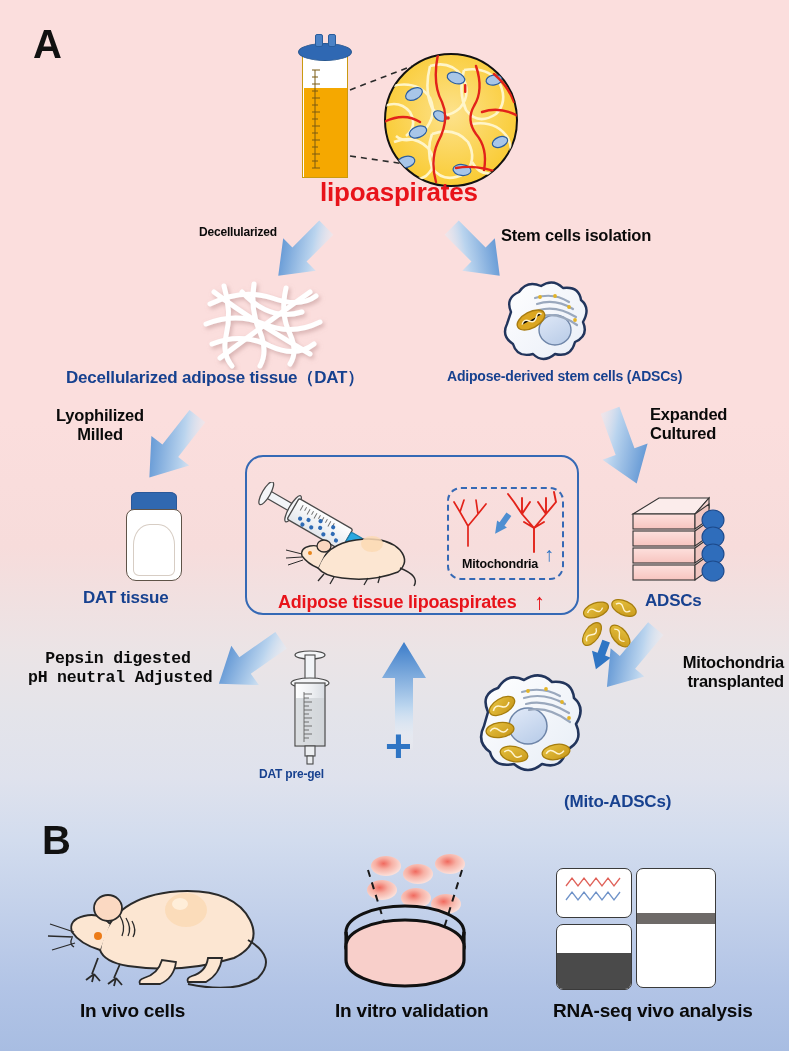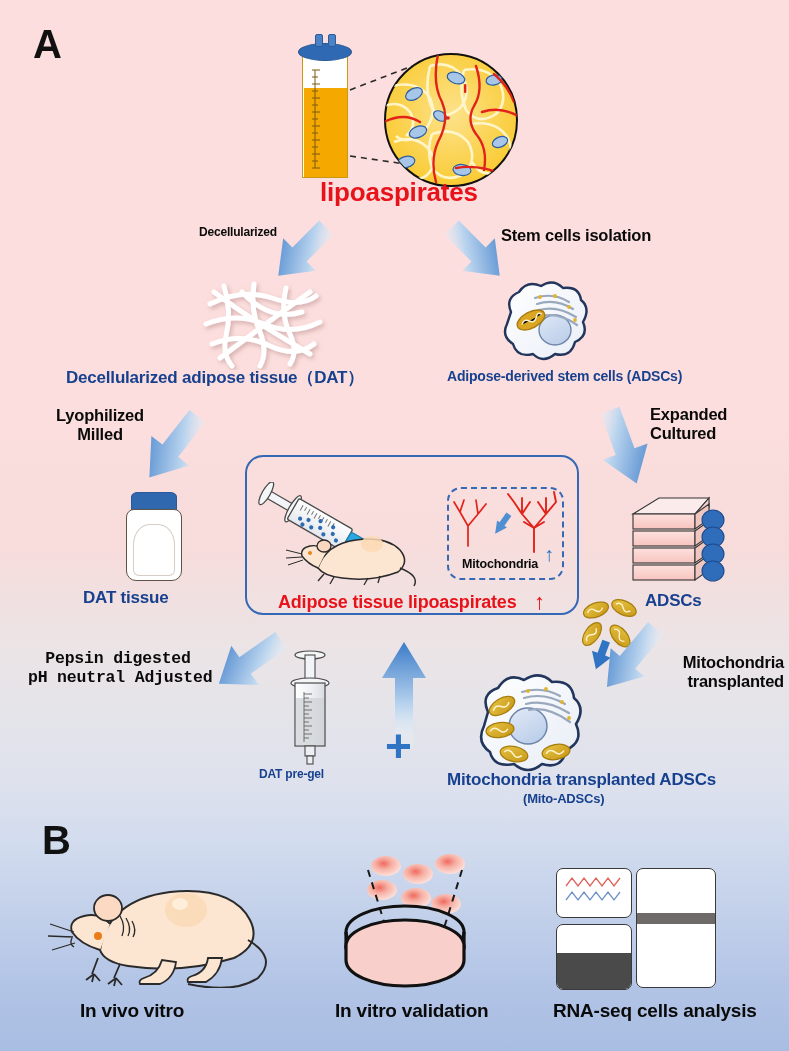--- a/index.html
+++ b/index.html
@@ -651,22 +651,21 @@
       <g transform="rotate(12 48 86)">
         <ellipse cx="48" cy="86" rx="14" ry="7.5" fill="url(#mg2)" stroke="#a67d0d" stroke-width="1.3"></ellipse>
         <path d="M38 86 q4.5 -5 9 0 q4.5 5 9 0" fill="none" stroke="#fff4d0" stroke-width="1.5"></path>
       </g>
       <g transform="rotate(-10 90 84)">
         <ellipse cx="90" cy="84" rx="14" ry="7.5" fill="url(#mg2)" stroke="#a67d0d" stroke-width="1.3"></ellipse>
         <path d="M80 84 q4.5 -5 9 0 q4.5 5 9 0" fill="none" stroke="#fff4d0" stroke-width="1.5"></path>
       </g>
     </g>
   </svg>
-  <div class="lbl lbl-blue" style="left:447px; top:770px; font-size:17px;">Mitochondria transplanted ADSCs</div>
-  <div class="lbl lbl-blue" style="left:523px; top:792px; font-size:13px;">(Mito-ADSCs)</div>
+  <div class="lbl lbl-blue" style="left:564px; top:792px; font-size:17px;">(Mito-ADSCs)</div>
 
   <div class="panel-letter" style="left:42px; top:818px;">B</div>
 
   <svg class="abs" style="left:42px; top:858px;" width="230" height="130" viewBox="0 0 230 130">
     <g>
 
       <path d="M58 92 Q66 42 128 34 Q190 28 208 62 Q220 86 192 100 Q140 116 86 108 Q62 104 58 92 Z" fill="#fce6d2" stroke="#2a2a2a" stroke-width="2"></path>
 
       <path d="M58 92 Q38 86 30 74 Q26 62 42 58 Q58 54 68 66" fill="#fce6d2" stroke="#2a2a2a" stroke-width="1.9"></path>
 
@@ -697,21 +696,21 @@
       </g>
 
       <g fill="#fce6d2" stroke="#2a2a2a" stroke-width="1.8">
         <path d="M120 102 Q116 116 102 120 Q96 122 98 126 L118 126 Q132 120 134 104 Z"></path>
         <path d="M166 100 Q164 114 150 118 Q144 120 146 124 L164 124 Q178 116 180 100 Z"></path>
       </g>
 
       <path d="M206 82 Q236 100 216 120 Q192 136 146 126" fill="none" stroke="#2a2a2a" stroke-width="2"></path>
     </g>
   </svg>
-  <div class="lbl lbl-black" style="left:80px; top:1000px; font-size:19px;">In vivo vitro</div>
+  <div class="lbl lbl-black" style="left:80px; top:1000px; font-size:19px;">In vivo cells</div>
 
   <svg class="abs" style="left:320px; top:848px;" width="170" height="140" viewBox="0 0 170 140">
     <defs>
       <radialGradient id="cg" cx="42%" cy="38%" r="62%">
         <stop offset="0%" stop-color="#f06a5f"></stop>
         <stop offset="45%" stop-color="#f7b0a4"></stop>
         <stop offset="100%" stop-color="#fbe0da"></stop>
       </radialGradient>
     </defs>
 
@@ -745,15 +744,15 @@
     <div class="rna-card" style="left:0px; top:0px; width:76px; height:50px;">
       <svg width="72" height="46" viewBox="0 0 72 46" style="display:block;margin:1px auto;">
         <polyline points="8,16 14,8 20,16 26,8 32,16 38,8 44,16 50,8 56,16 62,8" fill="none" stroke="#e0625a" stroke-width="1.3"></polyline>
         <polyline points="8,30 14,22 20,30 26,22 32,30 38,22 44,30 50,22 56,30 62,22" fill="none" stroke="#6f93c9" stroke-width="1.3"></polyline>
       </svg>
     </div>
     <div class="rna-card" style="left:0px; top:56px; width:76px; height:66px; overflow:hidden;">
       <div class="rna-dark" style="left:0px; top:28px; width:76px; height:38px;"></div>
     </div>
   </div>
-  <div class="lbl lbl-black" style="left:553px; top:1000px; font-size:19px;">RNA-seq cells analysis</div>
+  <div class="lbl lbl-black" style="left:553px; top:1000px; font-size:19px;">RNA-seq vivo analysis</div>
 
 </div>
 
 </body></html>

